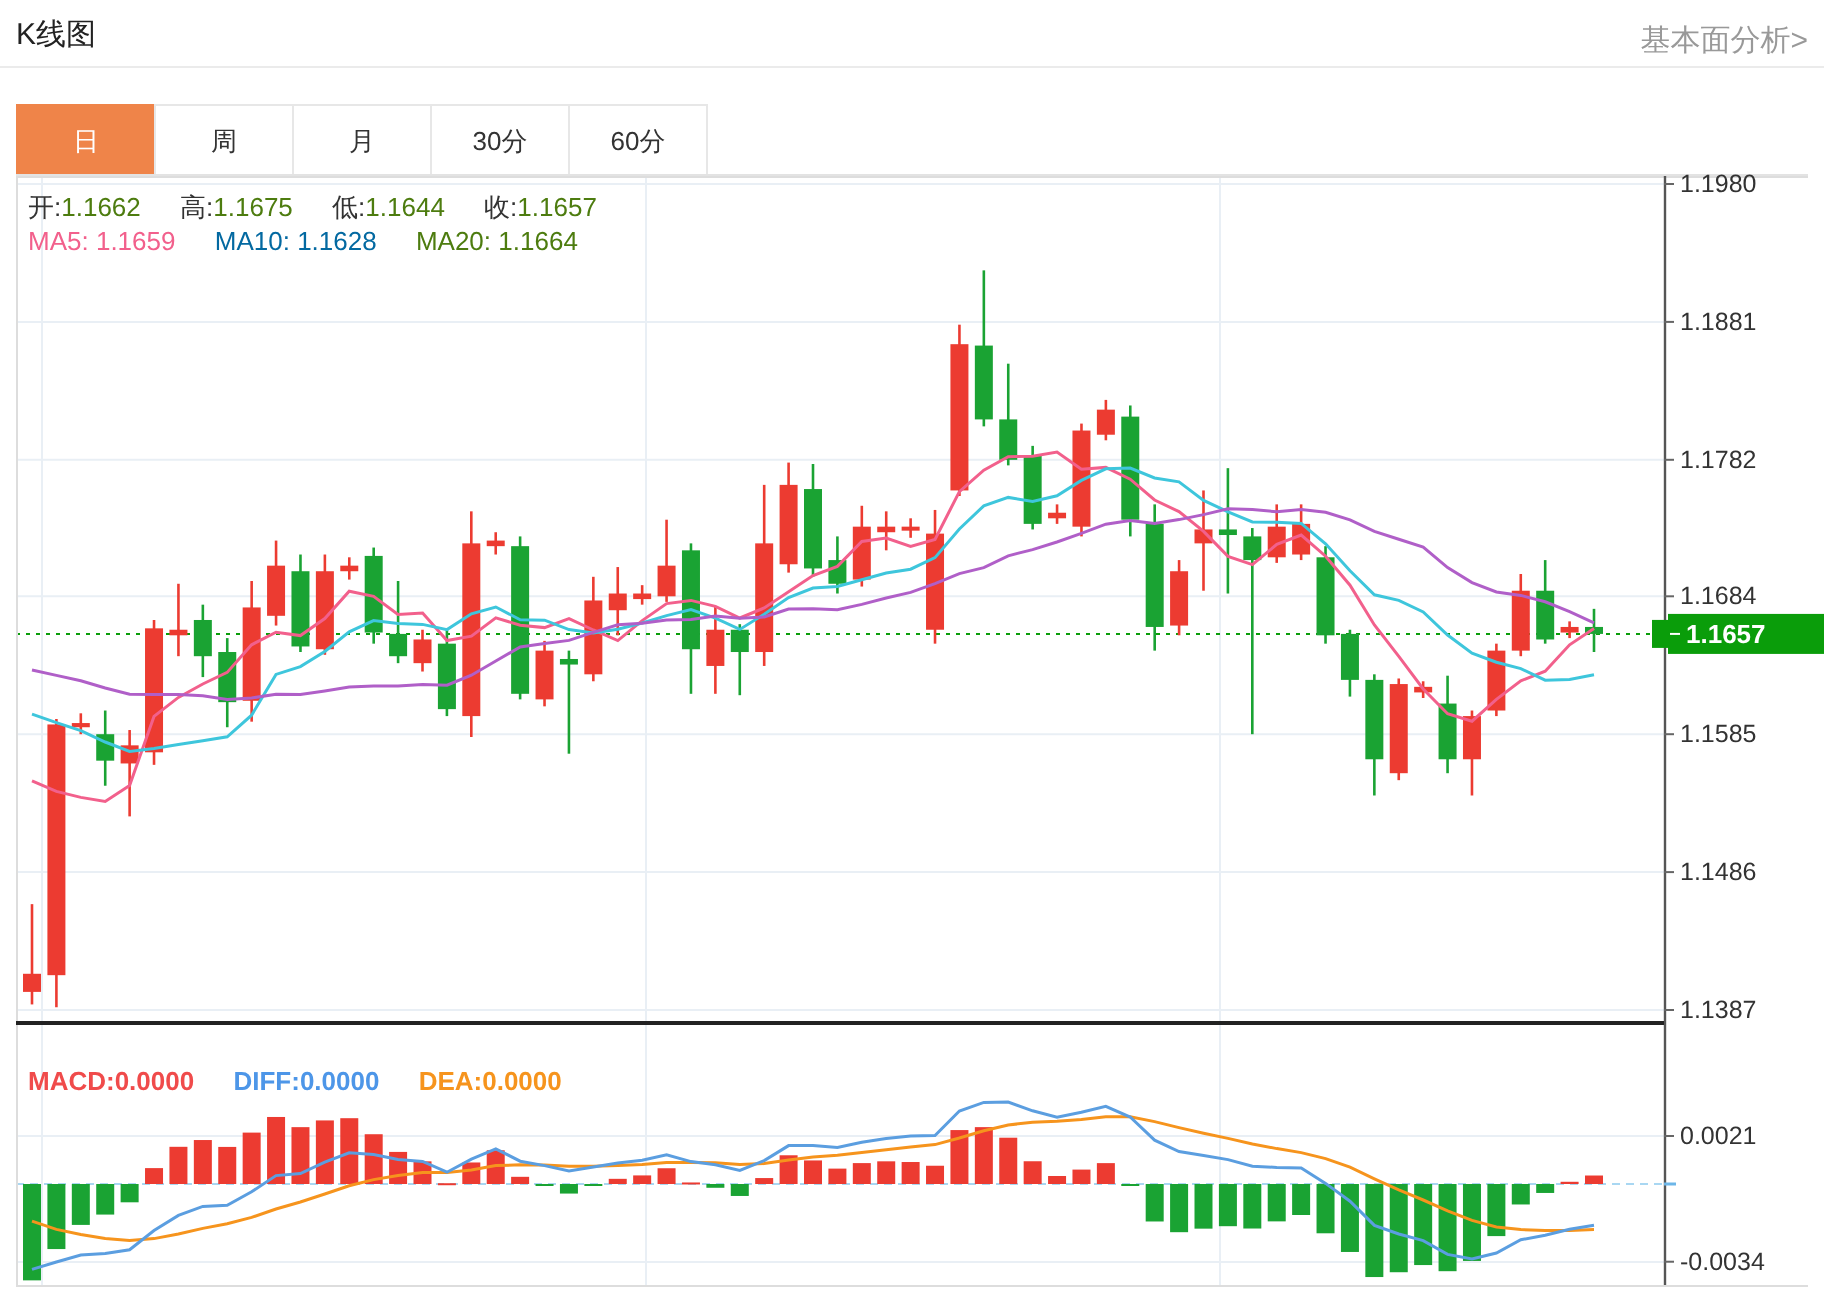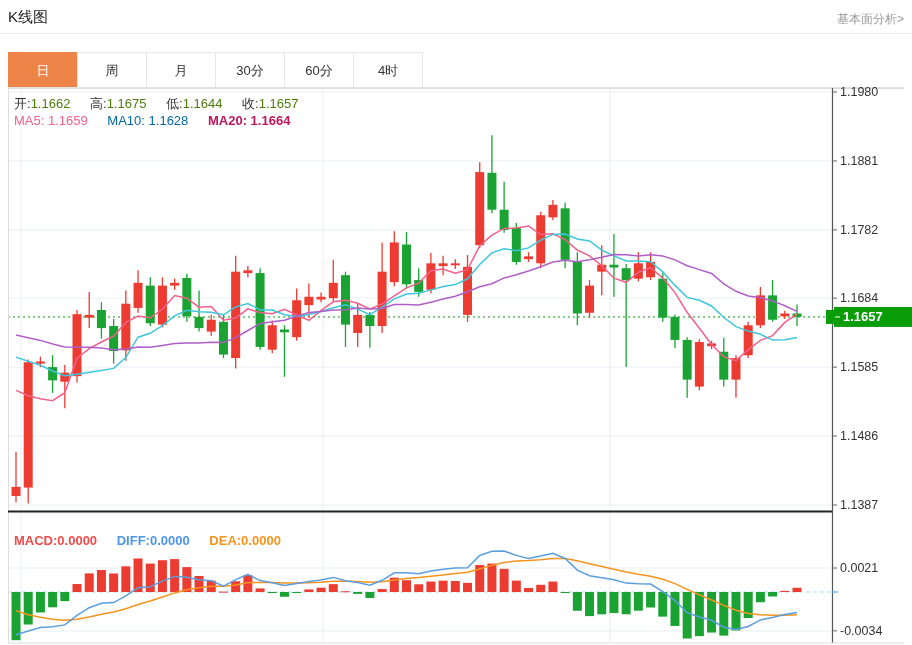--- a/index.html
+++ b/index.html
@@ -1,55 +1,54 @@
 <!DOCTYPE html>
 <html><head>
 <meta charset="utf-8">
 <style>
   html,body{margin:0;padding:0;}
   body{width:912px;height:645px;background:#fff;position:relative;overflow:hidden;
        font-family:"Liberation Sans","DejaVu Sans",sans-serif;}
   .hdr-title{position:absolute;left:8px;top:8px;font-size:15px;font-weight:normal;color:#222;}
-  .hdr-link{position:absolute;right:8px;top:11px;font-size:12px;color:#999;text-decoration:none;cursor:pointer;margin-left:22px;}
+  .hdr-link{position:absolute;right:8px;top:11px;font-size:15px;color:#999;text-decoration:none;cursor:pointer;margin-left:22px;}
   .title-divider{position:absolute;left:0;top:33px;width:912px;height:1px;background:#ebebeb;}
   .tabs{position:absolute;left:8px;top:52px;height:36px;display:flex;}
   .tab{width:70px;height:36px;line-height:36px;text-align:center;font-size:13px;color:#333;
        background:#fff;border:1px solid #e7e7e7;margin-left:-1px;box-sizing:border-box;cursor:pointer;}
   .tab:first-child{margin-left:0;}
   .tab.active{background:#ef8449;border-color:#ef8449;color:#fff;}
   .tabs-underline{position:absolute;left:8px;top:87px;width:896px;height:1px;background:#e3e3e3;}
   svg{position:absolute;left:0;top:0;}
   .overlay{position:absolute;font-size:13px;white-space:nowrap;}
   .overlay .pair{margin-right:16px;}
   .lbl-dark{color:#333;}
   .val-green{color:#4d7c0f;}
   .pink{color:#f2608c;}
   .cyan{color:#0369a1;}
-  .purple{color:#be185d;font-weight:bold;}
+  .purple{color:#4d7c0f;}
   .macd-red{color:#f04b4b;}
   .diff-blue{color:#4d96e8;}
   .dea-orange{color:#f6941d;}
   .ohlc-row{left:14px;top:95px;}
   .ma-row{left:14px;top:113px;}
   .macd-row{left:14px;top:533px;font-weight:bold;}
 </style>
 </head>
 <body>
 
 <div class="hdr-title">K线图</div>
 <a class="hdr-link">基本面分析&gt;</a>
 <div class="title-divider"></div>
 
 <div class="tabs" id="tabs">
     <div class="tab active">日</div>
     <div class="tab">周</div>
     <div class="tab">月</div>
     <div class="tab">30分</div>
     <div class="tab">60分</div>
-    <div class="tab">4时</div>
   </div>
 <div class="tabs-underline"></div>
 
 <svg id="chart" width="912" height="645" viewBox="0 0 912 645">
     <g>
       <line x1="8" y1="92" x2="832" y2="92" stroke="#e9eff5" stroke-width="1"></line>
       <line x1="8" y1="160.94940978077597" x2="832" y2="160.94940978077597" stroke="#e9eff5" stroke-width="1"></line>
       <line x1="8" y1="229.89881956155193" x2="832" y2="229.89881956155193" stroke="#e9eff5" stroke-width="1"></line>
       <line x1="8" y1="298.15177065767216" x2="832" y2="298.15177065767216" stroke="#e9eff5" stroke-width="1"></line>
       <line x1="8" y1="367.10118043844807" x2="832" y2="367.10118043844807" stroke="#e9eff5" stroke-width="1"></line>

